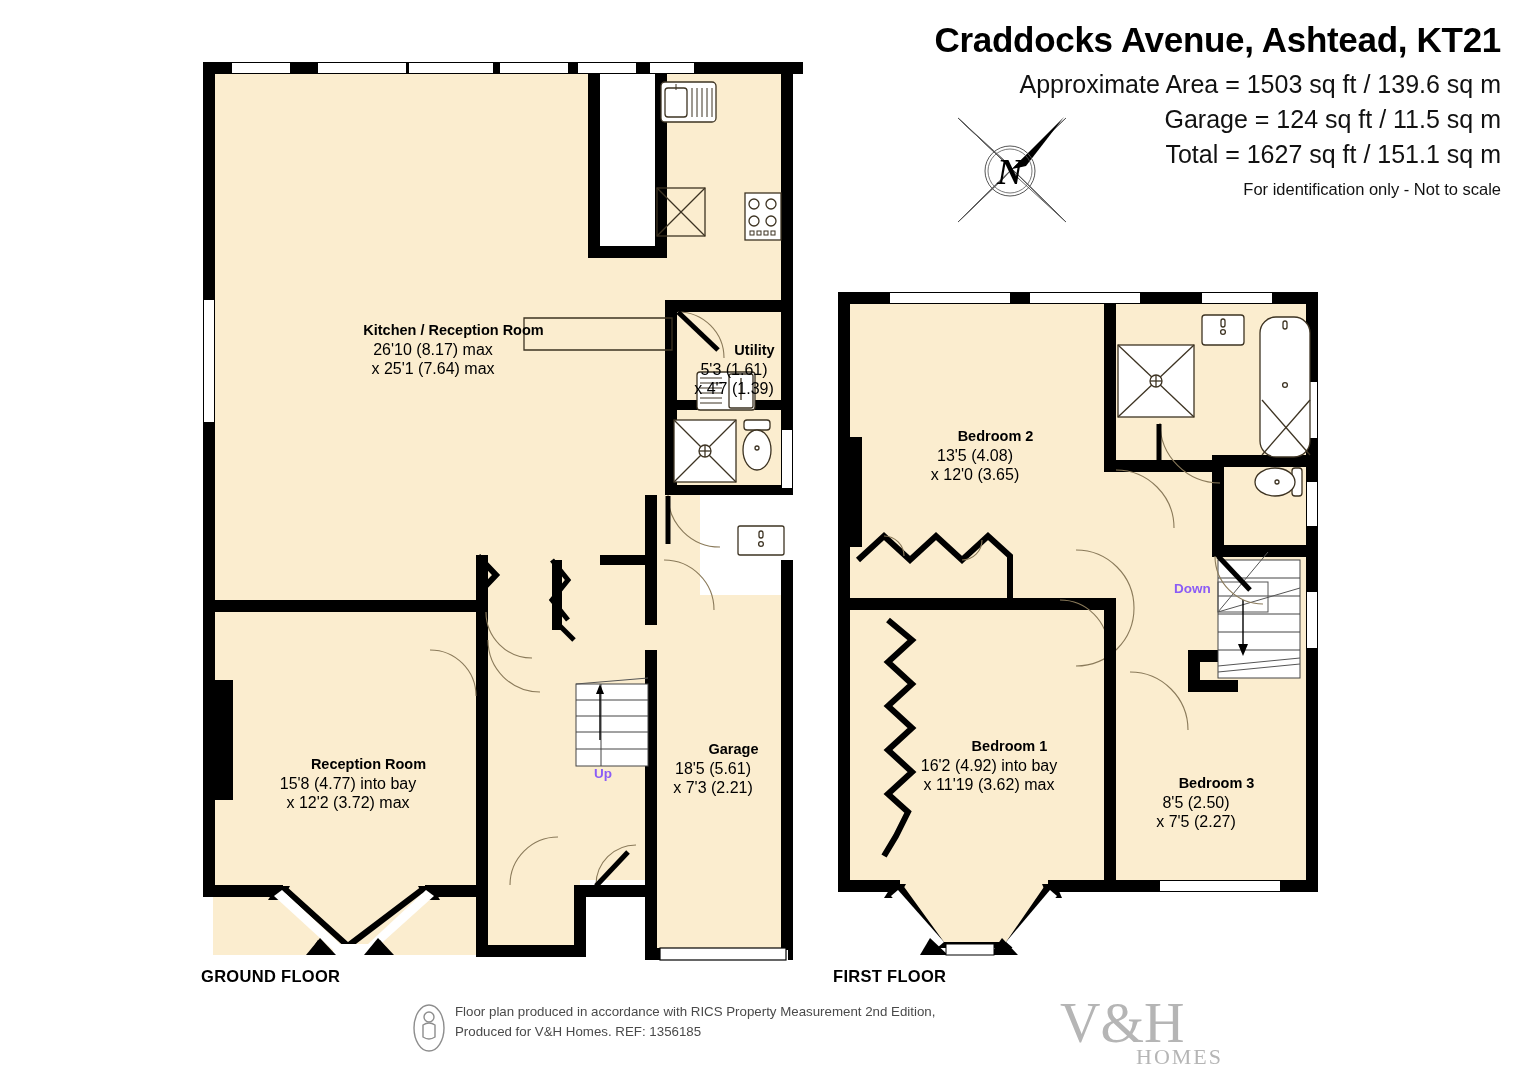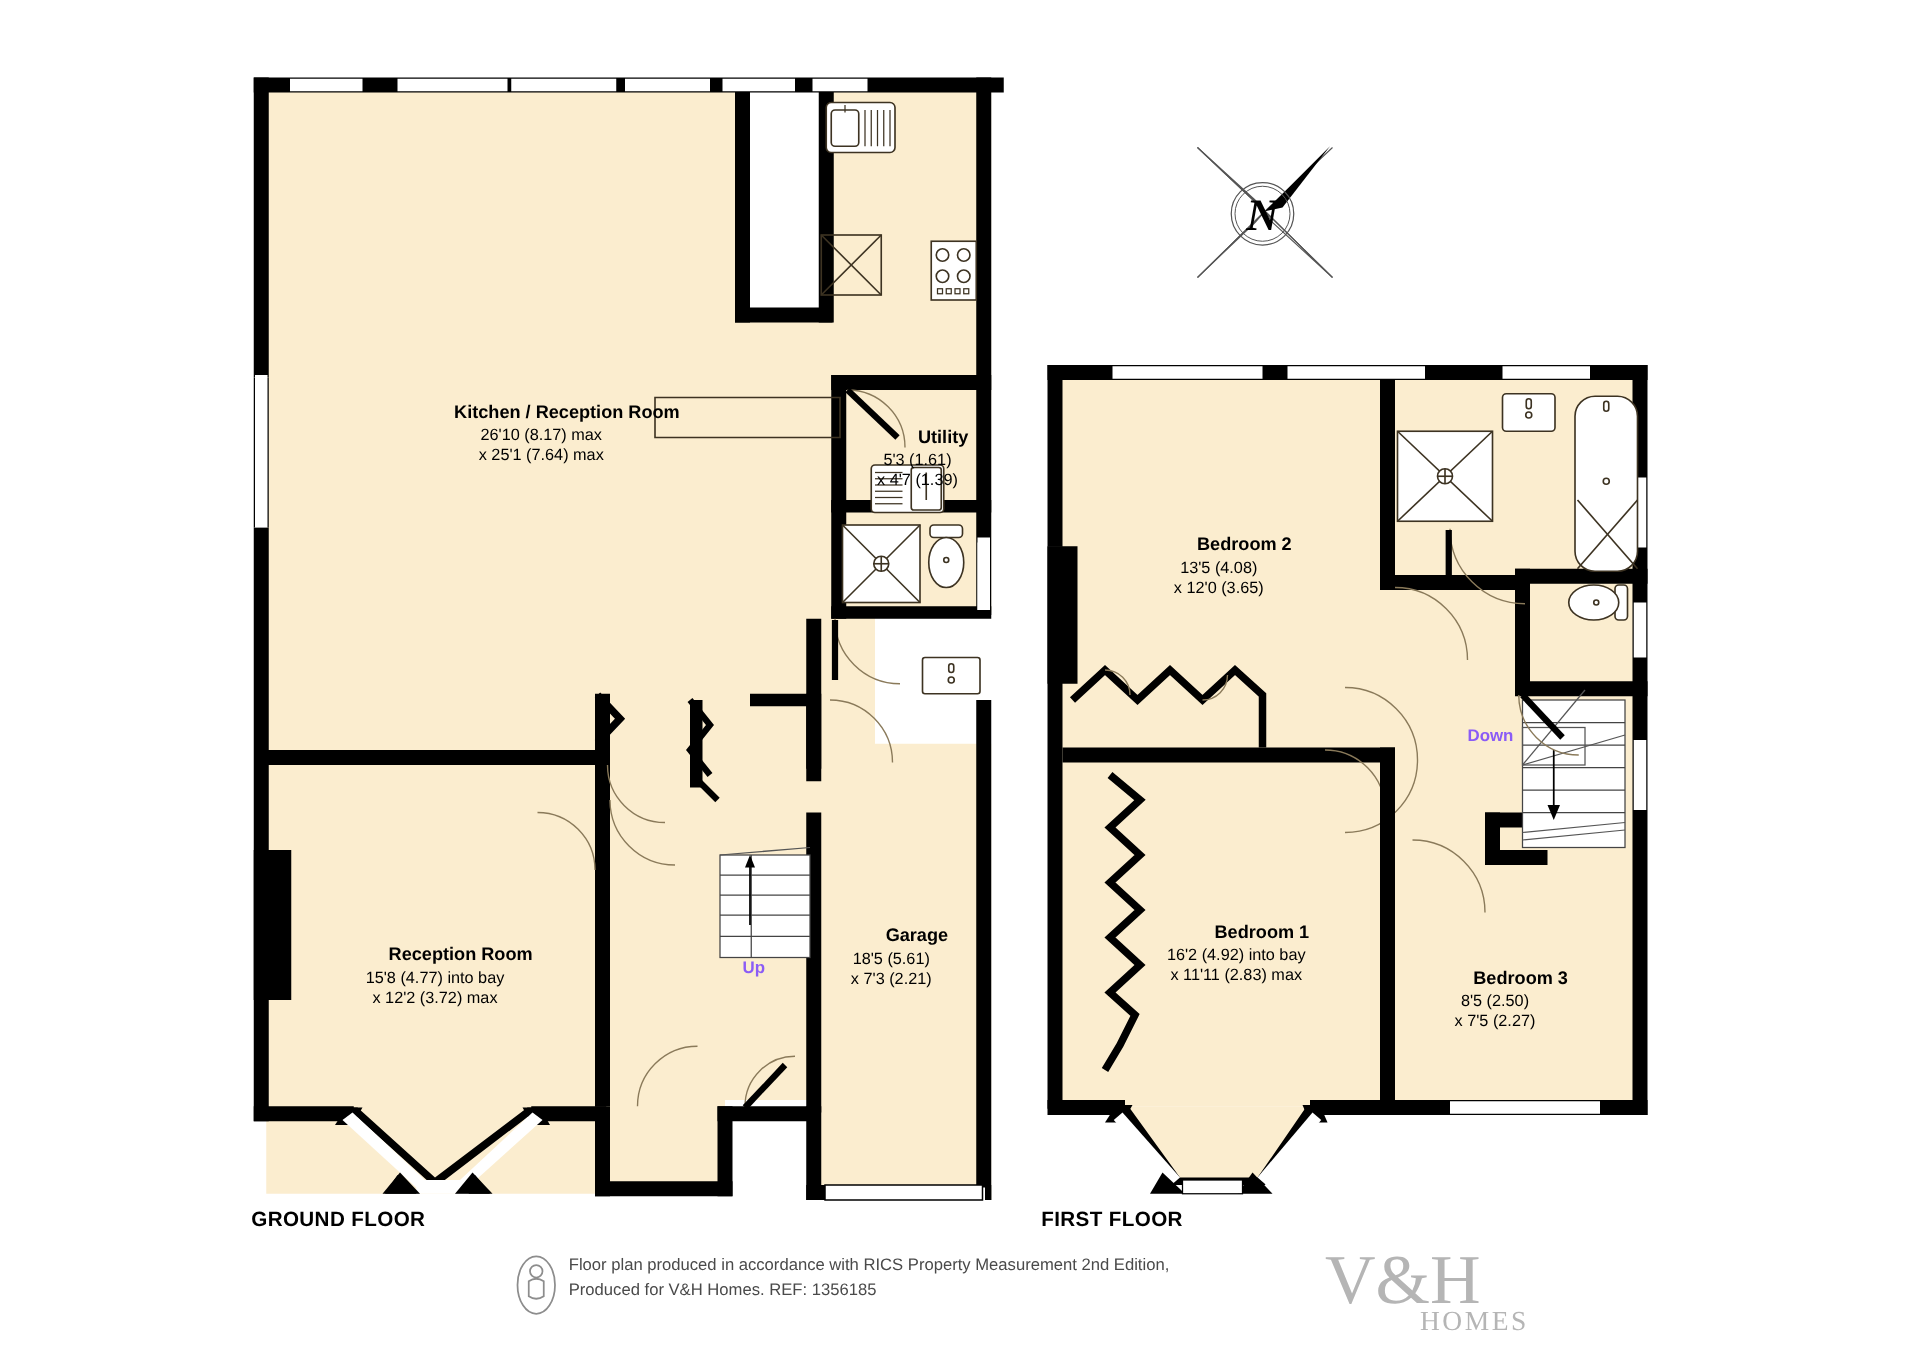--- a/index.html
+++ b/index.html
@@ -64,21 +64,21 @@
     line-height: 1.22;
     white-space: nowrap;
     transform: translateX(-50%);
   }
   .room-label .rname {
     font-size: 14.5px;
     font-weight: bold;
     padding-left: 41px;
   }
   .room-label .rdim {
-    font-size: 13px;
+    font-size: 16px;
     font-weight: normal;
   }
   .small-label {
     position: absolute;
     font-size: 13.5px;
     font-weight: bold;
     color: #8b5cf6;
     white-space: nowrap;
   }
   .footer-note {
@@ -111,20 +111,27 @@
     width: 120px;
     height: 115px;
   }
   svg { display: block; }
 </style>
 </head>
 <body>
 
 <div id="plan-root">
 
+  <div class="header-block">
+    <div class="title">Craddocks Avenue, Ashtead, KT21</div>
+    <div class="area-line first">Approximate Area = 1503 sq ft / 139.6 sq m</div>
+    <div class="area-line">Garage = 124 sq ft / 11.5 sq m</div>
+    <div class="area-line">Total = 1627 sq ft / 151.1 sq m</div>
+    <div class="disclaimer">For identification only - Not to scale</div>
+  </div>
 
   <div class="compass">
     <svg width="120" height="115" viewBox="0 0 120 115">
       <g fill="none" stroke="#555" stroke-width="0.9">
         <path d="M60 57 L6 6 L60 57 L114 6 L60 57 L114 110 L60 57 L6 110 Z"></path>
         <path d="M60 57 L6 6 L52 48 Z"></path>
         <path d="M60 57 L114 110 L66 66 Z"></path>
         <path d="M60 57 L6 110 L52 66 Z"></path>
       </g>
       <path d="M60 57 L112 5 L74 54 Z" fill="#000"></path>
@@ -490,21 +497,21 @@
 
   <div class="room-label" style="left:975px; top:428px;text-align:center;">
     <div class="rname">Bedroom 2</div>
     <div class="rdim">13'5 (4.08)</div>
     <div class="rdim">x 12'0 (3.65)</div>
   </div>
 
   <div class="room-label" style="left:989px; top:738px;">
     <div class="rname">Bedroom 1</div>
     <div class="rdim">16'2 (4.92) into bay</div>
-    <div class="rdim">x 11'11 (2.83) max</div>
+    <div class="rdim">x 11'19 (3.62) max</div>
   </div>
 
   <div class="room-label" style="left:1196px; top:775px;">
     <div class="rname">Bedroom 3</div>
     <div class="rdim">8'5 (2.50)</div>
     <div class="rdim">x 7'5 (2.27)</div>
   </div>
 
   <div class="small-label" style="left:594px; top:766px;">Up</div>
   <div class="small-label" style="left:1174px; top:581px;">Down</div>

